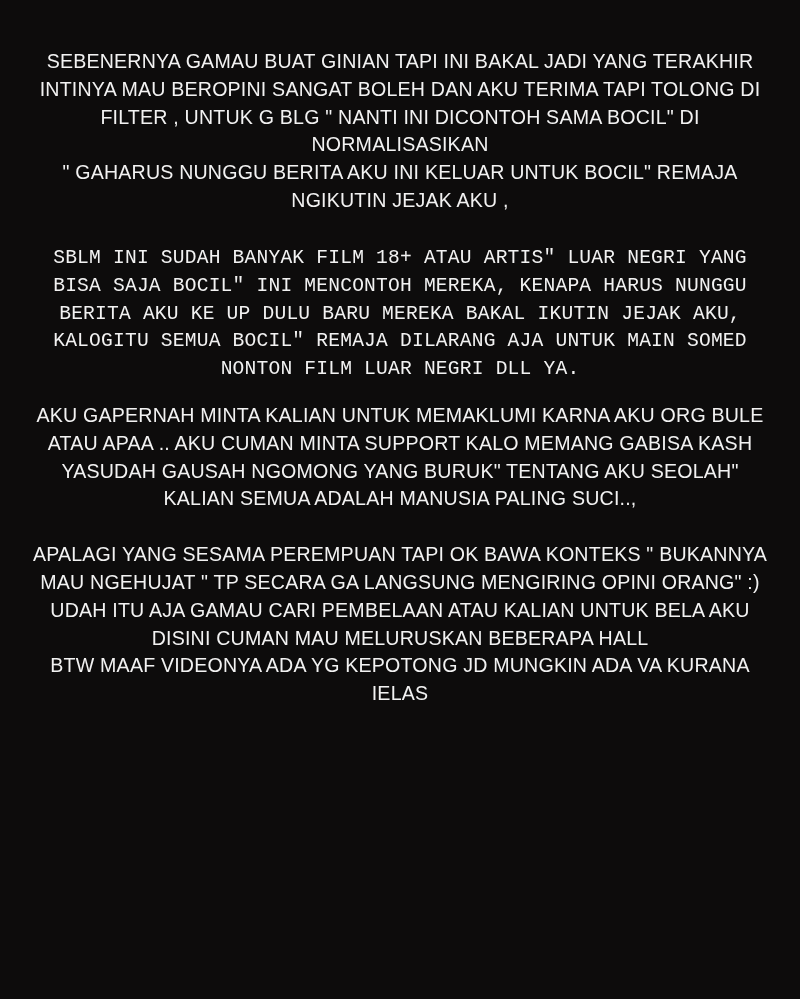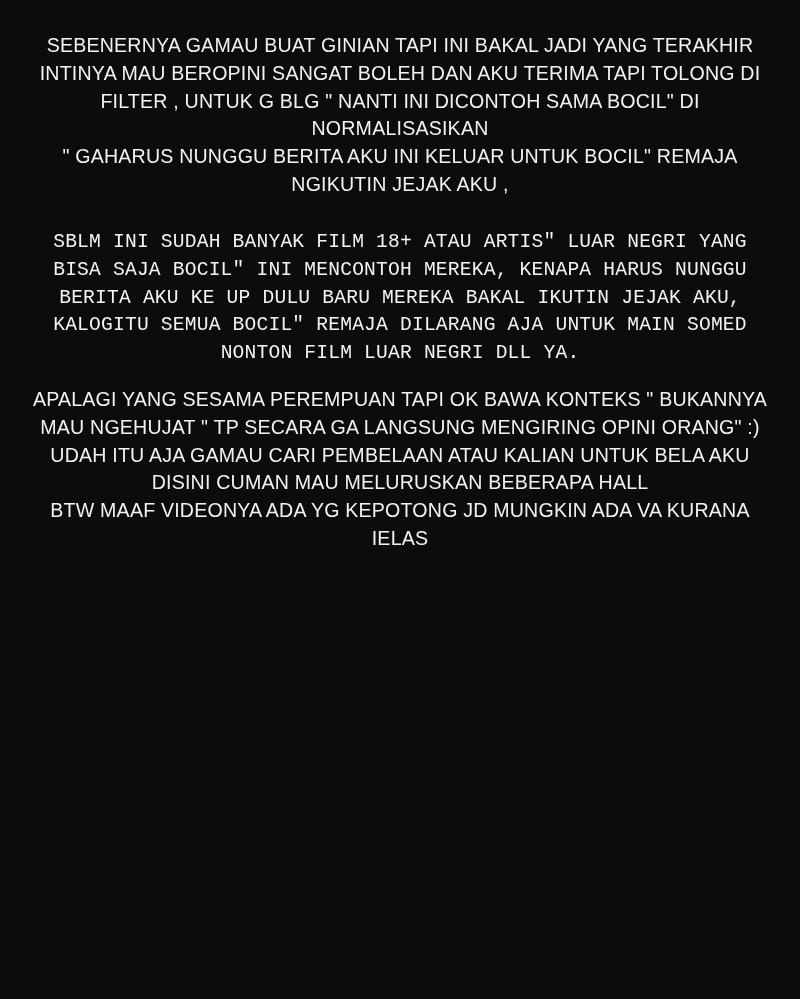--- a/index.html
+++ b/index.html
@@ -12,21 +12,21 @@
     height: 999px;
     overflow: hidden;
     font-family: "Liberation Sans", sans-serif;
   }
   .story-card {
     position: relative;
     width: 800px;
     height: 999px;
     background: #0d0c0c;
     box-sizing: border-box;
-    padding: 32px 24px 20px 24px;
+    padding: 48px 24px 20px 24px;
     display: flex;
     flex-direction: column;
     align-items: center;
   }
   .text-body {
     width: 100%;
     color: #f2f2f2;
     text-align: center;
     font-size: 19.6px;
     line-height: 1.42;
@@ -49,16 +49,17 @@
 </style>
 </head>
 <body>
 
 <div class="story-card">
   <div class="text-body">
     <p class="para p1">SEBENERNYA GAMAU BUAT GINIAN TAPI INI BAKAL JADI YANG TERAKHIR
 INTINYA MAU BEROPINI SANGAT BOLEH DAN AKU TERIMA TAPI TOLONG DI FILTER , UNTUK G BLG " NANTI INI DICONTOH SAMA BOCIL" DI NORMALISASIKAN
 " GAHARUS NUNGGU BERITA AKU INI KELUAR UNTUK BOCIL" REMAJA NGIKUTIN JEJAK AKU ,</p>
     <p class="para p2">SBLM INI SUDAH BANYAK FILM 18+ ATAU ARTIS" LUAR NEGRI YANG BISA SAJA BOCIL" INI MENCONTOH MEREKA, KENAPA HARUS NUNGGU BERITA AKU KE UP DULU BARU MEREKA BAKAL IKUTIN JEJAK AKU, KALOGITU SEMUA BOCIL" REMAJA DILARANG AJA UNTUK MAIN SOMED NONTON FILM LUAR NEGRI DLL YA.</p>
+    <p class="para p4">AKU GAPERNAH MINTA KALIAN UNTUK MEMAKLUMI KARNA AKU ORG BULE ATAU APAA .. AKU CUMAN MINTA SUPPORT KALO MEMANG GABISA KASH YASUDAH GAUSAH NGOMONG YANG BURUK" TENTANG AKU SEOLAH" KALIAN SEMUA ADALAH MANUSIA PALING SUCI..,</p>
     <p class="para p5">APALAGI YANG SESAMA PEREMPUAN TAPI OK BAWA KONTEKS " BUKANNYA MAU NGEHUJAT " TP SECARA GA LANGSUNG MENGIRING OPINI ORANG" :) UDAH ITU AJA GAMAU CARI PEMBELAAN ATAU KALIAN UNTUK BELA AKU DISINI CUMAN MAU MELURUSKAN BEBERAPA HALL
 BTW MAAF VIDEONYA ADA YG KEPOTONG JD MUNGKIN ADA VA KURANA IELAS</p>
   </div>
 </div>
 
 </body></html>

